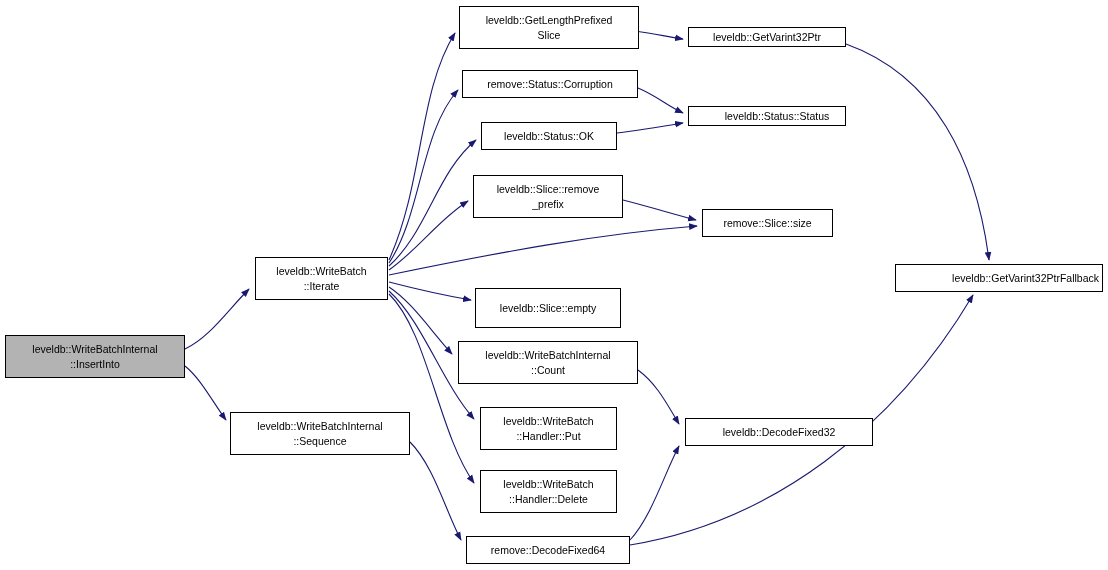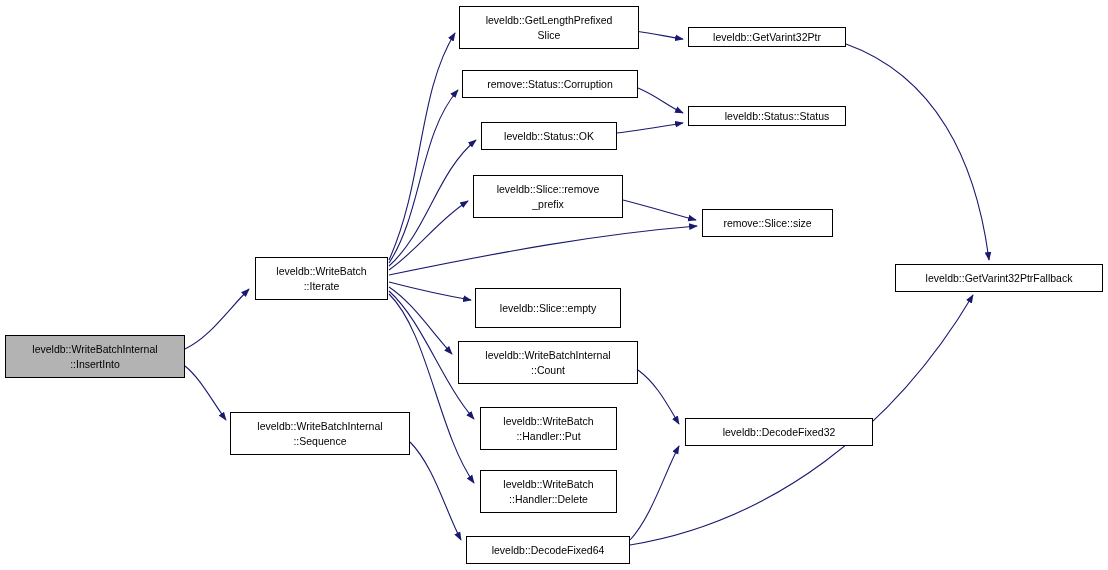--- a/index.html
+++ b/index.html
@@ -116,28 +116,28 @@
   </div>
   <div class="node" style="left:480px; top:407px; width:137px; height:43px;">
     <span>leveldb::WriteBatch
 ::Handler::Put</span>
   </div>
   <div class="node" style="left:480px; top:470px; width:137px; height:43px;">
     <span>leveldb::WriteBatch
 ::Handler::Delete</span>
   </div>
   <div class="node" style="left:466px; top:536px; width:164px; height:28px;">
-    <span>leveldb::DecodeFixed64</span>
+    <span>remove::DecodeFixed64</span>
   </div>
   <div class="node" style="left:688px; top:27px; width:158px; height:20px;">
     <span>leveldb::GetVarint32Ptr</span>
   </div>
   <div class="node" style="left:688px; top:106px; width:158px; height:20px;padding-left:20px;">
     <span>leveldb::Status::Status</span>
   </div>
   <div class="node" style="left:685px; top:418px; width:188px; height:28px;justify-content:center;">
     <span>leveldb::DecodeFixed32</span>
   </div>
-  <div class="node" style="left:895px; top:264px; width:208px; height:28px;">
+  <div class="node" style="left:895px; top:264px; width:208px; height:28px;justify-content:flex-end;">
     <span>leveldb::GetVarint32PtrFallback</span>
   </div>
 
 </div>
 
 </body></html>

